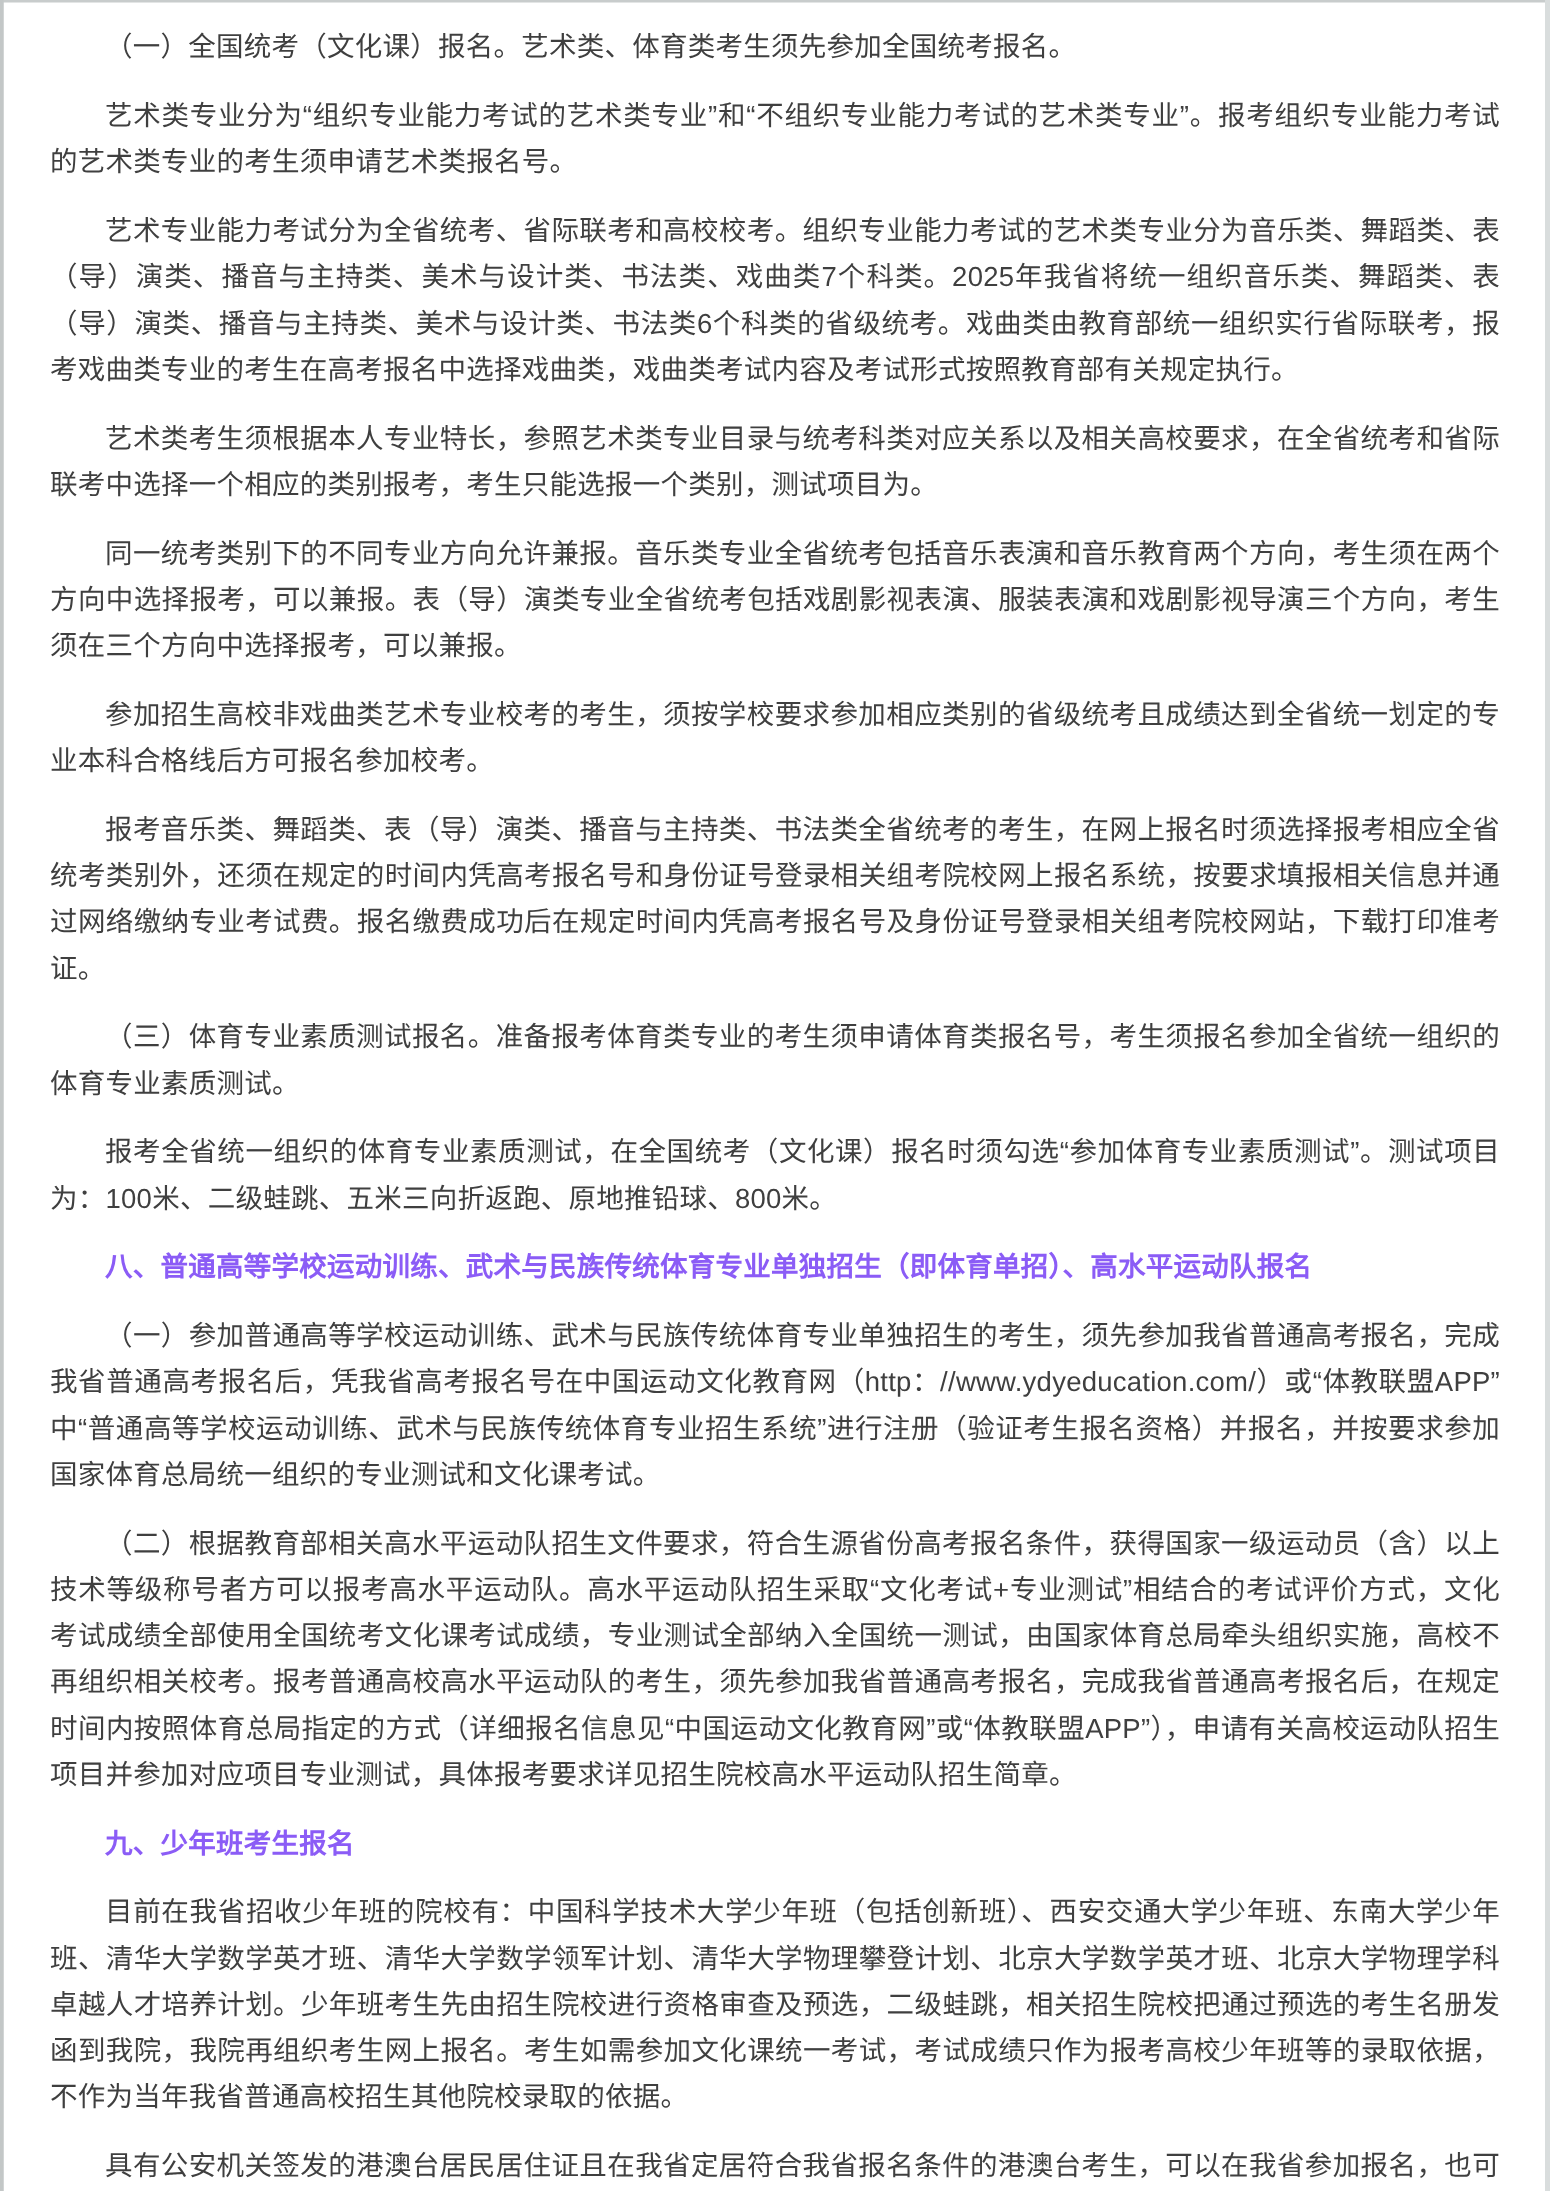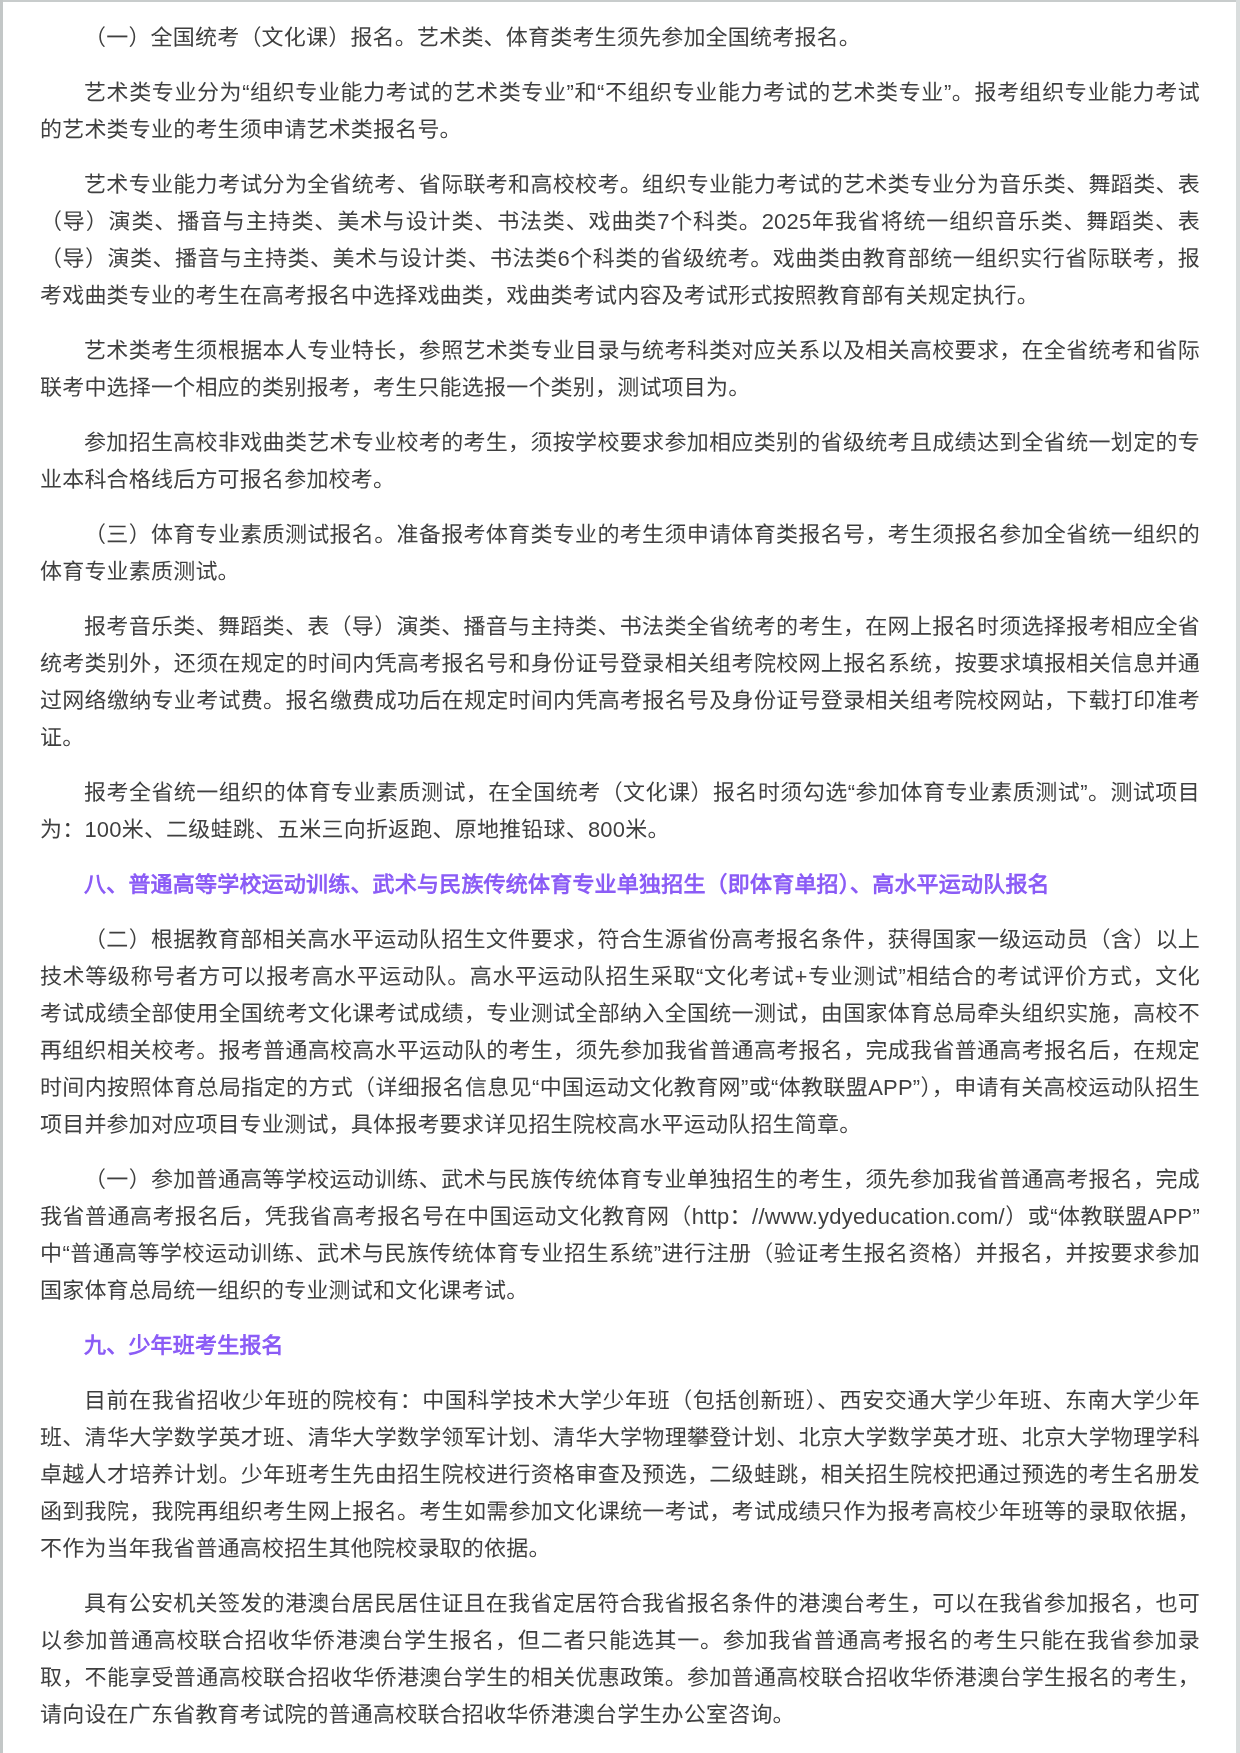--- a/index.html
+++ b/index.html
@@ -52,23 +52,24 @@
 
 <div class="page-top-edge"></div>
 <div class="page-left-edge"></div>
 <div class="page-right-edge"></div>
 
 <div class="doc">
   <p>（一）全国统考（文化课）报名。艺术类、体育类考生须先参加全国统考报名。</p>
   <p>艺术类专业分为“组织专业能力考试的艺术类专业”和“不组织专业能力考试的艺术类专业”。报考组织专业能力考试的艺术类专业的考生须申请艺术类报名号。</p>
   <p>艺术专业能力考试分为全省统考、省际联考和高校校考。组织专业能力考试的艺术类专业分为音乐类、舞蹈类、表（导）演类、播音与主持类、美术与设计类、书法类、戏曲类7个科类。2025年我省将统一组织音乐类、舞蹈类、表（导）演类、播音与主持类、美术与设计类、书法类6个科类的省级统考。戏曲类由教育部统一组织实行省际联考，报考戏曲类专业的考生在高考报名中选择戏曲类，戏曲类考试内容及考试形式按照教育部有关规定执行。</p>
   <p>艺术类考生须根据本人专业特长，参照艺术类专业目录与统考科类对应关系以及相关高校要求，在全省统考和省际联考中选择一个相应的类别报考，考生只能选报一个类别，测试项目为。</p>
+  <p>同一统考类别下的不同专业方向允许兼报。音乐类专业全省统考包括音乐表演和音乐教育两个方向，考生须在两个方向中选择报考，可以兼报。表（导）演类专业全省统考包括戏剧影视表演、服装表演和戏剧影视导演三个方向，考生须在三个方向中选择报考，可以兼报。</p>
   <p>参加招生高校非戏曲类艺术专业校考的考生，须按学校要求参加相应类别的省级统考且成绩达到全省统一划定的专业本科合格线后方可报名参加校考。</p>
+  <p>报考音乐类、舞蹈类、表（导）演类、播音与主持类、书法类全省统考的考生，在网上报名时须选择报考相应全省统考类别外，还须在规定的时间内凭高考报名号和身份证号登录相关组考院校网上报名系统，按要求填报相关信息并通过网络缴纳专业考试费。报名缴费成功后在规定时间内凭高考报名号及身份证号登录相关组考院校网站，下载打印准考证。</p>
   <p>（三）体育专业素质测试报名。准备报考体育类专业的考生须申请体育类报名号，考生须报名参加全省统一组织的体育专业素质测试。</p>
-  <p>报考音乐类、舞蹈类、表（导）演类、播音与主持类、书法类全省统考的考生，在网上报名时须选择报考相应全省统考类别外，还须在规定的时间内凭高考报名号和身份证号登录相关组考院校网上报名系统，按要求填报相关信息并通过网络缴纳专业考试费。报名缴费成功后在规定时间内凭高考报名号及身份证号登录相关组考院校网站，下载打印准考证。</p>
   <p>报考全省统一组织的体育专业素质测试，在全国统考（文化课）报名时须勾选“参加体育专业素质测试”。测试项目为：100米、二级蛙跳、五米三向折返跑、原地推铅球、800米。</p>
   <h3>八、普通高等学校运动训练、武术与民族传统体育专业单独招生（即体育单招）、高水平运动队报名</h3>
+  <p>（一）参加普通高等学校运动训练、武术与民族传统体育专业单独招生的考生，须先参加我省普通高考报名，完成我省普通高考报名后，凭我省高考报名号在中国运动文化教育网（http：//www.ydyeducation.com/）或“体教联盟APP”中“普通高等学校运动训练、武术与民族传统体育专业招生系统”进行注册（验证考生报名资格）并报名，并按要求参加国家体育总局统一组织的专业测试和文化课考试。</p>
   <p>（二）根据教育部相关高水平运动队招生文件要求，符合生源省份高考报名条件，获得国家一级运动员（含）以上技术等级称号者方可以报考高水平运动队。高水平运动队招生采取“文化考试+专业测试”相结合的考试评价方式，文化考试成绩全部使用全国统考文化课考试成绩，专业测试全部纳入全国统一测试，由国家体育总局牵头组织实施，高校不再组织相关校考。报考普通高校高水平运动队的考生，须先参加我省普通高考报名，完成我省普通高考报名后，在规定时间内按照体育总局指定的方式（详细报名信息见“中国运动文化教育网”或“体教联盟APP”），申请有关高校运动队招生项目并参加对应项目专业测试，具体报考要求详见招生院校高水平运动队招生简章。</p>
-  <p>（一）参加普通高等学校运动训练、武术与民族传统体育专业单独招生的考生，须先参加我省普通高考报名，完成我省普通高考报名后，凭我省高考报名号在中国运动文化教育网（http：//www.ydyeducation.com/）或“体教联盟APP”中“普通高等学校运动训练、武术与民族传统体育专业招生系统”进行注册（验证考生报名资格）并报名，并按要求参加国家体育总局统一组织的专业测试和文化课考试。</p>
   <h3>九、少年班考生报名</h3>
   <p>目前在我省招收少年班的院校有：中国科学技术大学少年班（包括创新班）、西安交通大学少年班、东南大学少年班、清华大学数学英才班、清华大学数学领军计划、清华大学物理攀登计划、北京大学数学英才班、北京大学物理学科卓越人才培养计划。少年班考生先由招生院校进行资格审查及预选，二级蛙跳，相关招生院校把通过预选的考生名册发函到我院，我院再组织考生网上报名。考生如需参加文化课统一考试，考试成绩只作为报考高校少年班等的录取依据，不作为当年我省普通高校招生其他院校录取的依据。</p>
   <p>具有公安机关签发的港澳台居民居住证且在我省定居符合我省报名条件的港澳台考生，可以在我省参加报名，也可以参加普通高校联合招收华侨港澳台学生报名，但二者只能选其一。参加我省普通高考报名的考生只能在我省参加录取，不能享受普通高校联合招收华侨港澳台学生的相关优惠政策。参加普通高校联合招收华侨港澳台学生报名的考生，请向设在广东省教育考试院的普通高校联合招收华侨港澳台学生办公室咨询。</p>
 </div>
 
 </body></html>

